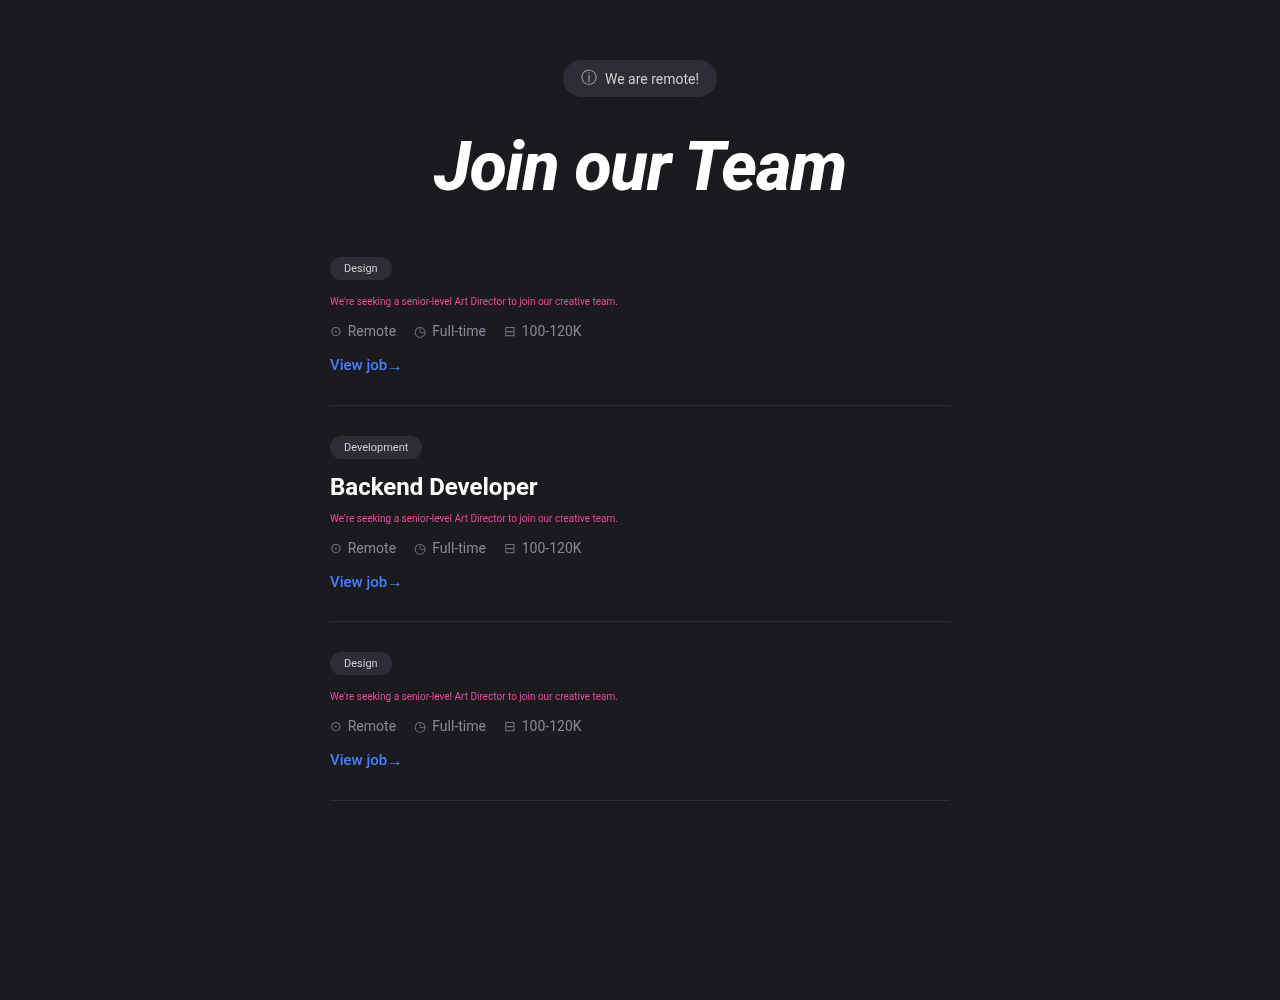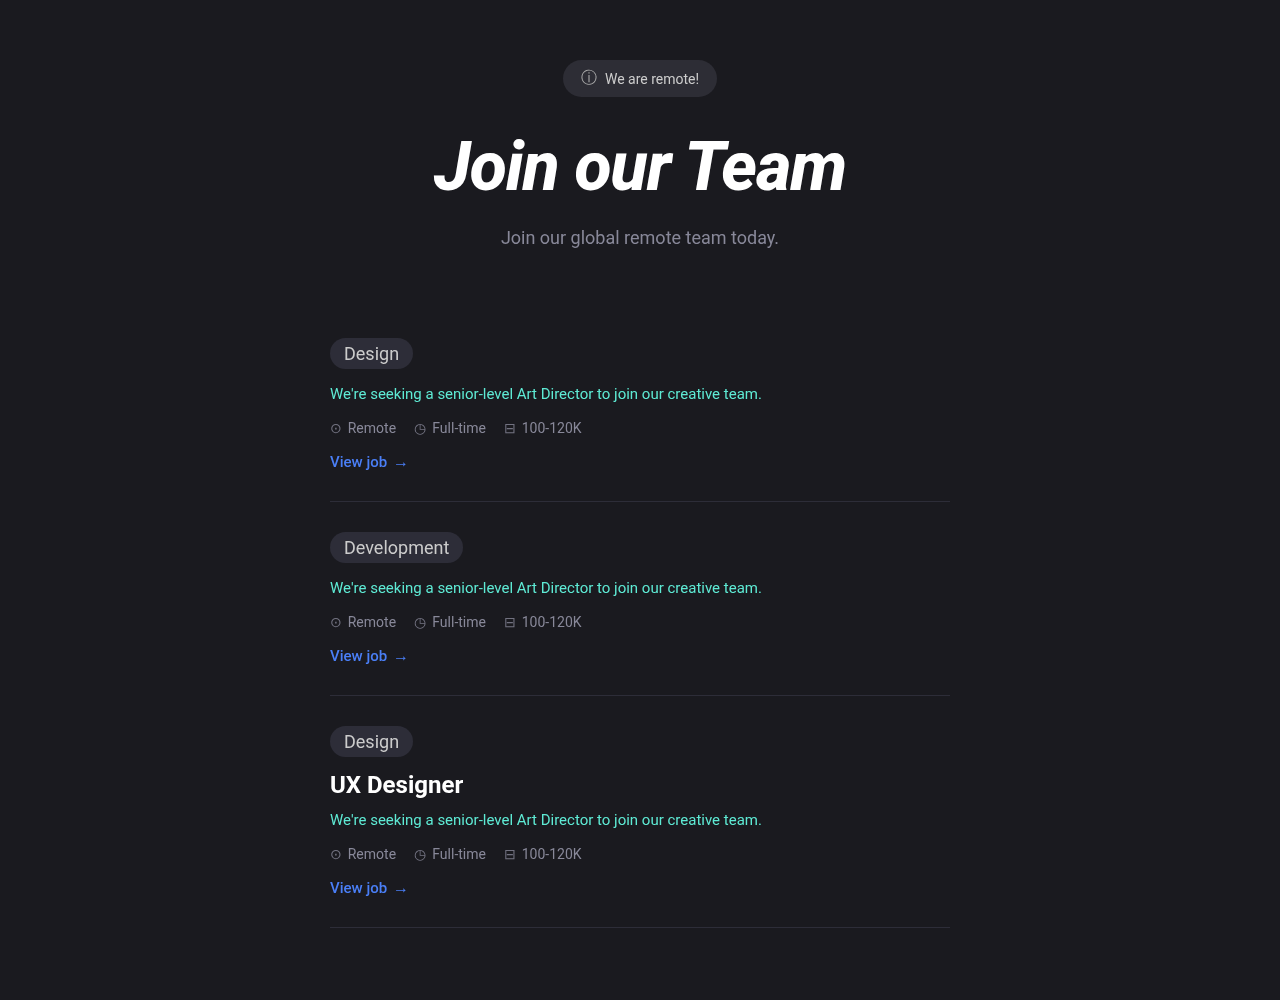--- a/index.html
+++ b/index.html
@@ -67,36 +67,36 @@
     }
 
     .job-item:last-child {
       border-bottom: none;
     }
 
     .job-tag {
       display: inline-block;
       background-color: #2d2d38;
       color: #cccccc;
-      font-size: 18px;
+      font-size: 11px;
       padding: 5px 14px;
       border-radius: 20px;
       margin-bottom: 14px;
     }
 
     .job-title {
       font-size: 24px;
       font-weight: 700;
       color: #ffffff;
       margin-bottom: 10px;
     }
 
     .job-description {
-      font-size: 15px;
-      color: #5eead4;
+      font-size: 10px;
+      color: #ec4899;
       margin-bottom: 14px;
       line-height: 1.5;
     }
 
     .job-meta {
       display: flex;
       align-items: center;
       gap: 18px;
       margin-bottom: 16px;
     }
@@ -110,21 +110,20 @@
     }
 
     .meta-icon {
       font-size: 14px;
       opacity: 0.8;
     }
 
     .view-job-link {
       display: inline-flex;
       align-items: center;
-      gap: 6px;
       color: #4a7ff7;
       font-size: 15px;
       text-decoration: none;
       font-weight: 500;
       cursor: pointer;
     }
 
     .arrow-icon {
       font-size: 16px;
     }
@@ -134,21 +133,20 @@
 
 <div class="page-container">
 
   <div class="hiring-badge">
     <span class="info-icon">ⓘ</span>
     <span>We are remote!</span>
   </div>
 
   <h1 class="main-title">Join our Team</h1>
 
-  <p class="subtitle">Join our global remote team today.</p>
 
   <div class="jobs-container">
 
     <div class="job-item">
       <span class="job-tag">Design</span>
       <p class="job-description">We're seeking a senior-level Art Director to join our creative team.</p>
       <div class="job-meta">
         <span class="meta-item">
           <span class="meta-icon">⊙</span>
           <span>Remote</span>
@@ -163,20 +161,21 @@
         </span>
       </div>
       <a class="view-job-link" href="#">
         <span>View job</span>
         <span class="arrow-icon">→</span>
       </a>
     </div>
 
     <div class="job-item">
       <span class="job-tag">Development</span>
+      <h2 class="job-title">Backend Developer</h2>
       <p class="job-description">We're seeking a senior-level Art Director to join our creative team.</p>
       <div class="job-meta">
         <span class="meta-item">
           <span class="meta-icon">⊙</span>
           <span>Remote</span>
         </span>
         <span class="meta-item">
           <span class="meta-icon">◷</span>
           <span>Full-time</span>
         </span>
@@ -186,21 +185,20 @@
         </span>
       </div>
       <a class="view-job-link" href="#">
         <span>View job</span>
         <span class="arrow-icon">→</span>
       </a>
     </div>
 
     <div class="job-item">
       <span class="job-tag">Design</span>
-      <h2 class="job-title">UX Designer</h2>
       <p class="job-description">We're seeking a senior-level Art Director to join our creative team.</p>
       <div class="job-meta">
         <span class="meta-item">
           <span class="meta-icon">⊙</span>
           <span>Remote</span>
         </span>
         <span class="meta-item">
           <span class="meta-icon">◷</span>
           <span>Full-time</span>
         </span>

